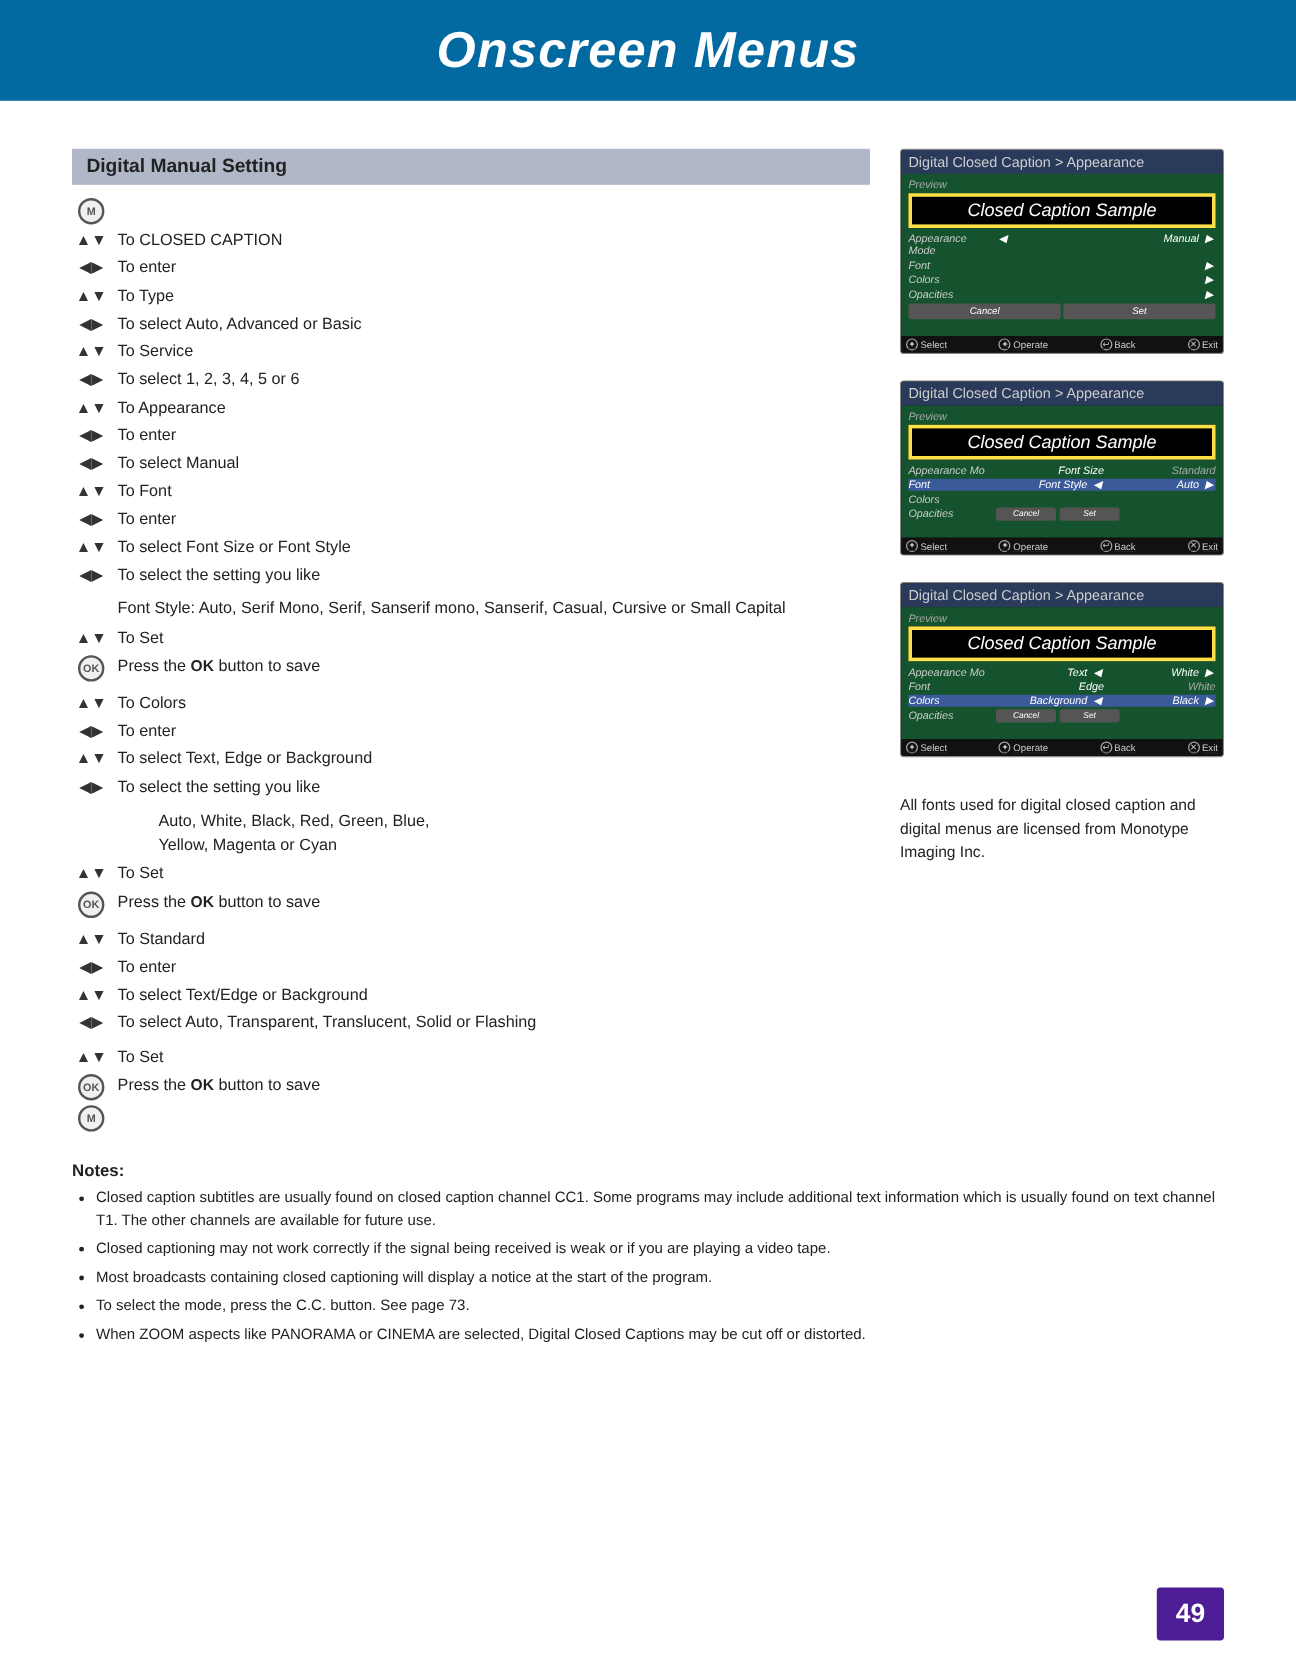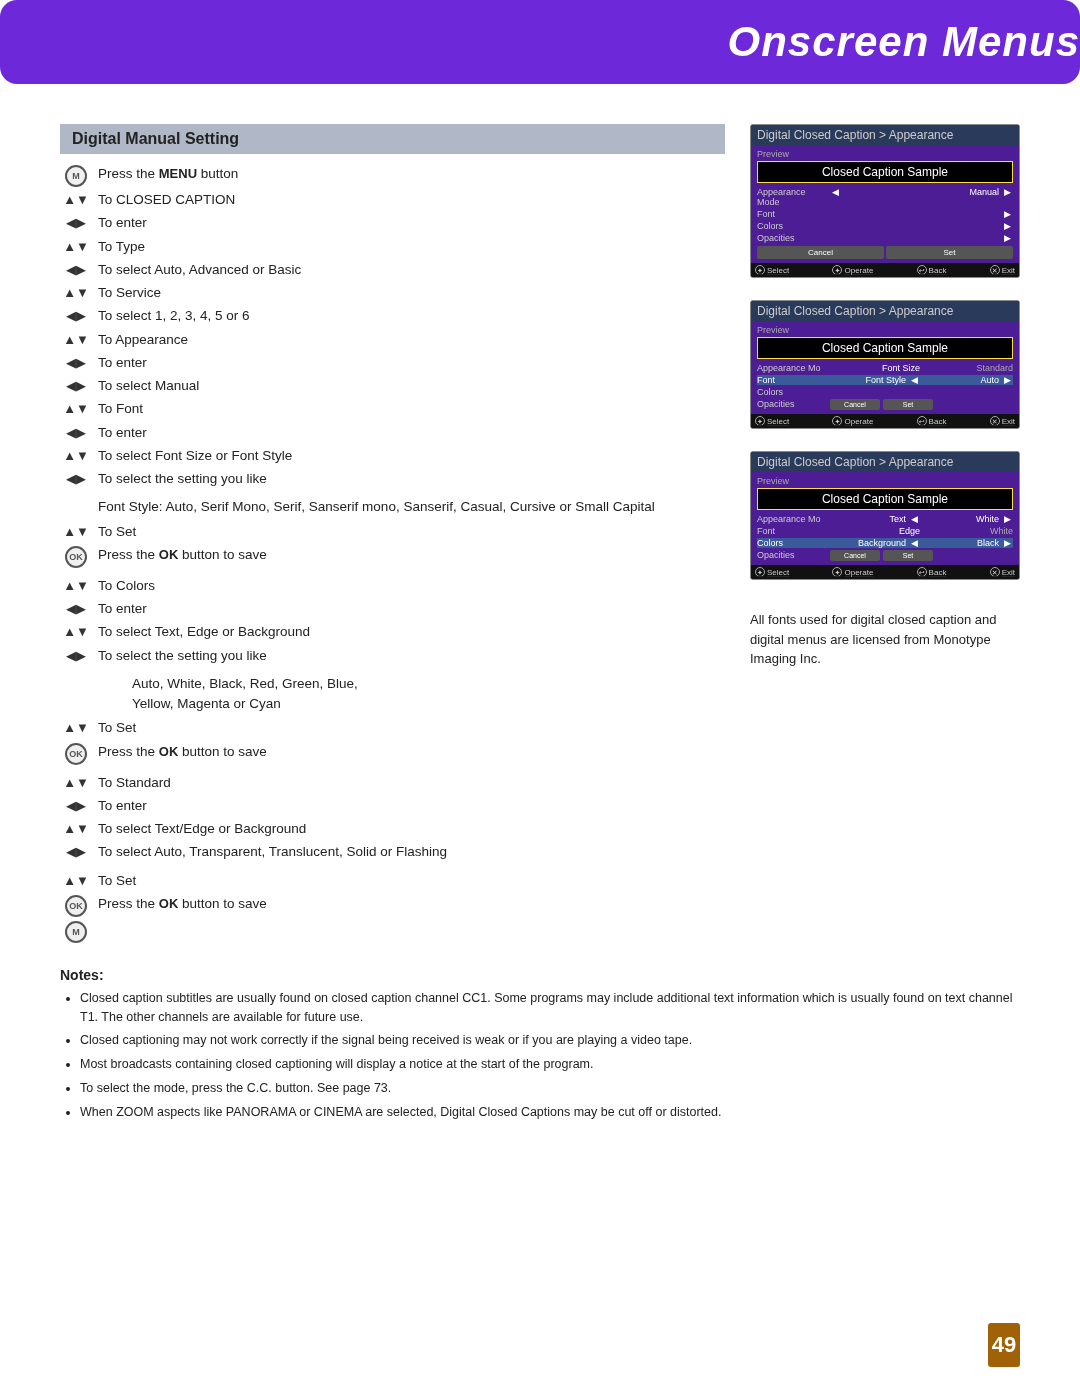--- a/index.html
+++ b/index.html
@@ -6,26 +6,25 @@
     body {
       width: 1080px;
       min-height: 1397px;
       background: #ffffff;
       font-family: Arial, Helvetica, sans-serif;
       font-size: 14px;
       color: #222;
     }
 
     .page-header {
-      background: #6d28d9;
+      background: #0369a1;
       width: 100%;
       padding: 18px 0 18px 0;
-      text-align: right;
+      text-align: center;
       margin-bottom: 0;
-      border-radius: 17px;
     }
     .page-header h1 {
       color: #ffffff;
       font-size: 42px;
       font-weight: bold;
       font-style: italic;
       letter-spacing: 1px;
     }
 
     .main-content {
@@ -146,36 +145,37 @@
       width: 100%;
       margin-bottom: 4px;
     }
     .screen-titlebar {
       background: #2a3a5a;
       color: #ccc;
       font-size: 12px;
       padding: 3px 6px;
     }
     .screen-body {
-      background: #4c1d95;
-      padding: 4px 6px 2px 6px;
+      background: #14532d;
+      padding: 4px 6px 12px 6px;
+      font-style: italic;
     }
     .screen-preview-label {
       color: #aaa;
       font-size: 9px;
       margin-bottom: 2px;
     }
     .screen-caption-box {
       background: #000;
       color: #fff;
-      font-size: 12px;
+      font-size: 15px;
       text-align: center;
       padding: 3px 6px;
       margin-bottom: 4px;
-      border: 1px solid #fde047;
+      border: 3px solid #fde047;
     }
     .screen-row {
       display: flex;
       flex-direction: row;
       align-items: flex-start;
       margin-bottom: 2px;
       gap: 3px;
     }
     .screen-row-label {
       color: #ccc;
@@ -262,25 +262,25 @@
     .notes-list li {
       font-size: 12.5px;
       margin-bottom: 5px;
       line-height: 1.5;
     }
 
     .page-number-box {
       position: absolute;
       bottom: 30px;
       right: 60px;
-      background: #a16207;
+      background: #4c1d95;
       color: #fff;
       font-size: 22px;
       font-weight: bold;
-      width: 32px;
+      width: 56px;
       height: 44px;
       display: flex;
       align-items: center;
       justify-content: center;
       border-radius: 3px;
     }
 
     .page-wrapper {
       position: relative;
       min-height: 1397px;
@@ -312,23 +312,20 @@
     <div class="left-col">
 
       <div class="section-title">Digital Manual Setting</div>
 
       
       <ul class="instruction-list">
 
         <li class="instruction-item">
           <div class="icon-cell">
             <span class="menu-btn-icon">M</span>
-          </div>
-          <div class="text-cell">
-            Press the <span class="bold-word">MENU</span> button
           </div>
         </li>
 
         <li class="instruction-item">
           <div class="icon-cell">
             <span class="arrow-ud">▲▼</span>
           </div>
           <div class="text-cell">To CLOSED CAPTION</div>
         </li>
 

